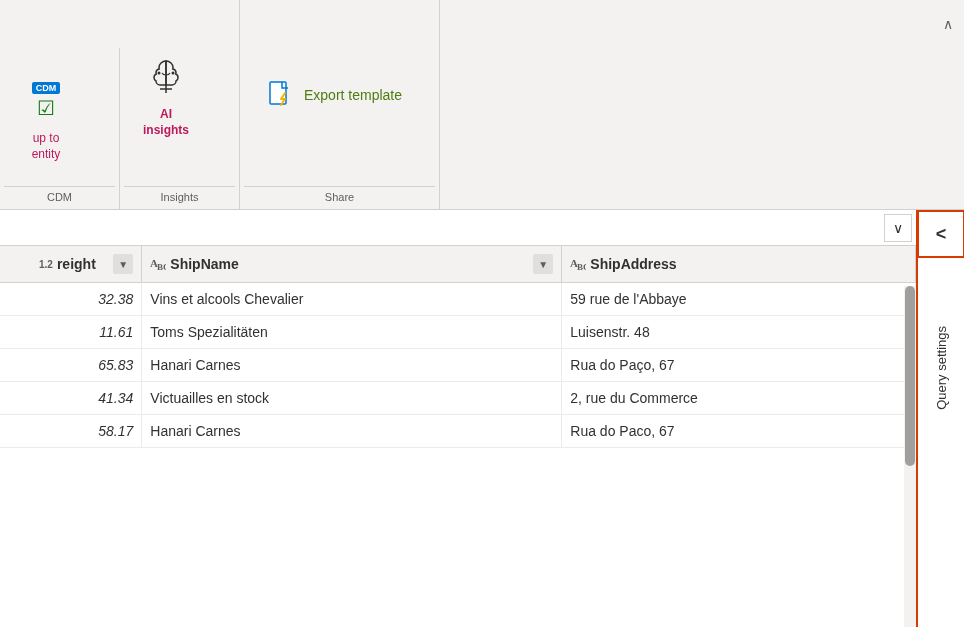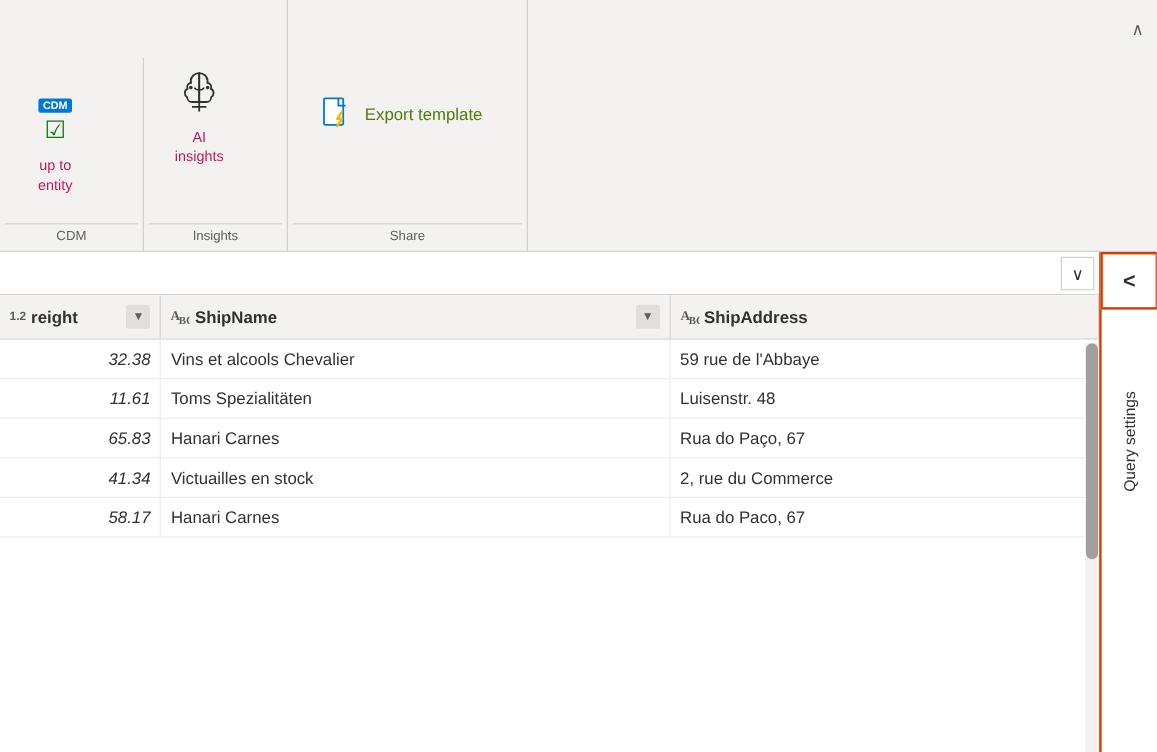--- a/index.html
+++ b/index.html
@@ -336,21 +336,21 @@
           <svg class="brain-svg" viewBox="0 0 48 48" fill="none" xmlns="http://www.w3.org/2000/svg">
             <path d="M24 8C20 8 17 11 17 14.5C17 15 17.1 15.5 17.2 16C15.5 16.3 14 17.7 14 19.5C14 20 14.1 20.5 14.3 21C12.9 21.5 12 22.9 12 24.5C12 26 12.8 27.3 14 28C14 30.2 15.8 32 18 32H24V8Z" stroke="#323130" stroke-width="1.5" fill="none"></path>
             <path d="M24 8C28 8 31 11 31 14.5C31 15 30.9 15.5 30.8 16C32.5 16.3 34 17.7 34 19.5C34 20 33.9 20.5 33.7 21C35.1 21.5 36 22.9 36 24.5C36 26 35.2 27.3 34 28C34 30.2 32.2 32 30 32H24V8Z" stroke="#323130" stroke-width="1.5" fill="none"></path>
             <path d="M20 20C20 20 21 22 24 22C27 22 28 20 28 20" stroke="#323130" stroke-width="1.2"></path>
             <path d="M24 32V40" stroke="#323130" stroke-width="1.5"></path>
             <path d="M18 36H30" stroke="#323130" stroke-width="1.5"></path>
             <circle cx="17" cy="20" r="1.5" fill="#323130"></circle>
             <circle cx="31" cy="20" r="1.5" fill="#323130"></circle>
           </svg>
         </div>
-        <div class="label" style="white-space:pre-line;">AI
+        <div class="label" style="white-space:pre-line;font-weight:bold;">AI
 insights</div>
       </div>
     </div>
     <div class="toolbar-section-label">Insights</div>
   </div>
 
   <div class="toolbar-section share-section">
     <div class="toolbar-section-items">
       <div class="export-btn">
 
@@ -384,21 +384,21 @@
 </div>
 
 <div class="data-area">
   <div style="overflow:hidden;position:relative;height:100%;">
     <table class="data-table">
       <thead>
         <tr>
 
           <th style="width:120px;">
             <div class="col-header">
-              <span class="col-type-icon" style="font-size:10px;color:#605e5c;">1.2</span>
+              <span class="col-type-icon" style="font-size:10px;color:#605e5c;margin-left:31px;">1.2</span>
               <span>reight</span>
               <div class="col-filter-btn">
                 <span style="font-size:10px;">▼</span>
               </div>
             </div>
           </th>
 
           <th style="width:380px;">
             <div class="col-header">
               <span class="col-type-icon">

